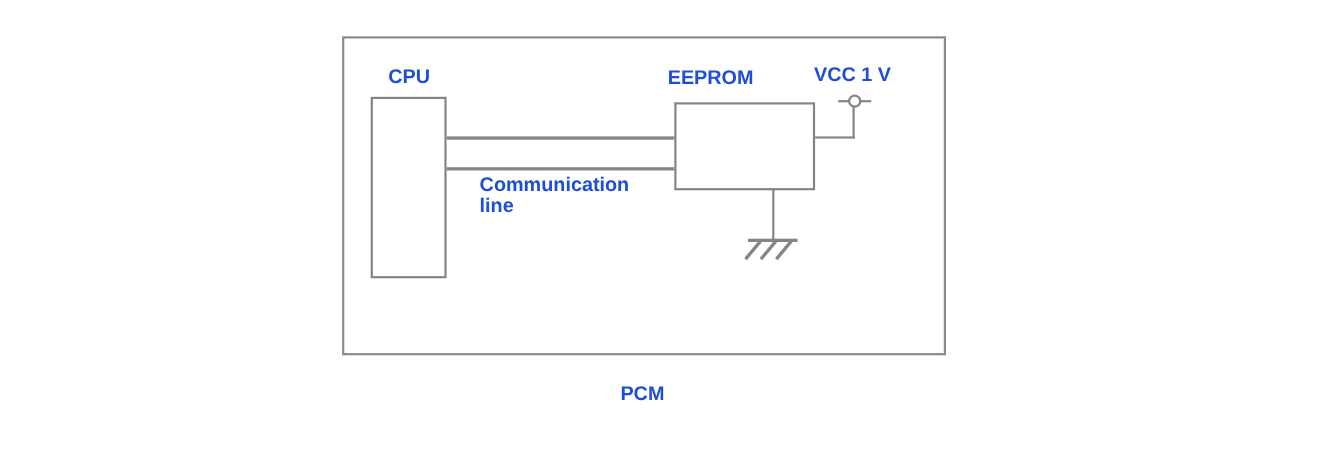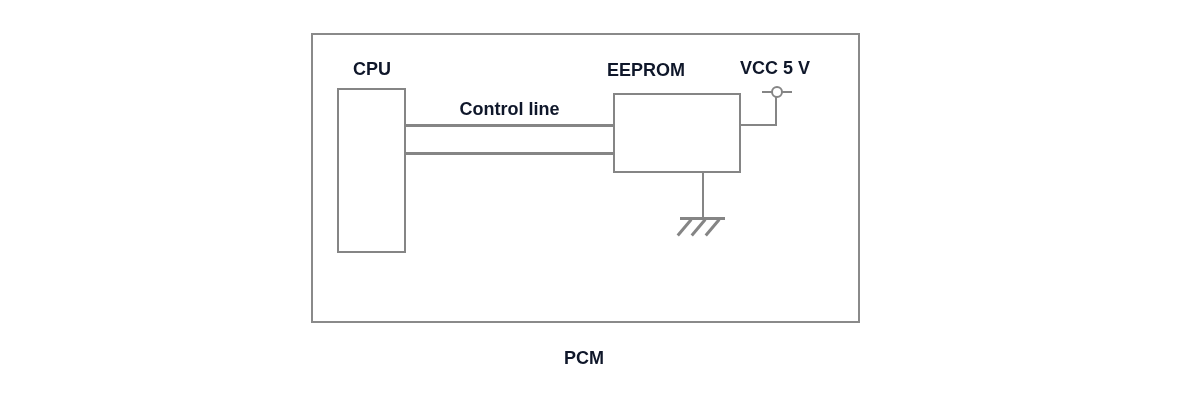--- a/index.html
+++ b/index.html
@@ -13,21 +13,21 @@
     height: 414px;
     background: #ffffff;
     font-family: "Liberation Sans", sans-serif;
     overflow: hidden;
   }
   .label {
     position: absolute;
     font-weight: bold;
     font-size: 18px;
     line-height: 19px;
-    color: #0f172a;
+    color: #1d4ed8;
     white-space: nowrap;
   }
   .label.centered { text-align: center; }
   .box {
     position: absolute;
     border: 2px solid #858585;
     background: #ffffff;
     box-sizing: border-box;
   }
   .outer-box {
@@ -87,27 +87,27 @@
 <body>
 
 <div class="stage">
 
   <div class="outer-box"></div>
 
   <div class="label centered cpu-label">CPU</div>
   <div class="box cpu-box"></div>
 
   <div class="label centered eeprom-label">EEPROM</div>
-  <div class="label centered vcc-label">VCC 5 V</div>
+  <div class="label centered vcc-label">VCC 1 V</div>
   <div class="box eeprom-box"></div>
 
   <div class="wire control-wire"></div>
   <div class="wire comm-wire"></div>
 
-  <div class="label centered control-label">Control line</div>
+  <div class="label comm-label">Communication line</div>
 
   <div>
     <div class="wire vcc-tick"></div>
     <div class="vcc-circle"></div>
     <div class="wire vcc-wire-v"></div>
     <div class="wire vcc-wire-h"></div>
   </div>
 
   <div>
     <div class="wire gnd-stem"></div>

